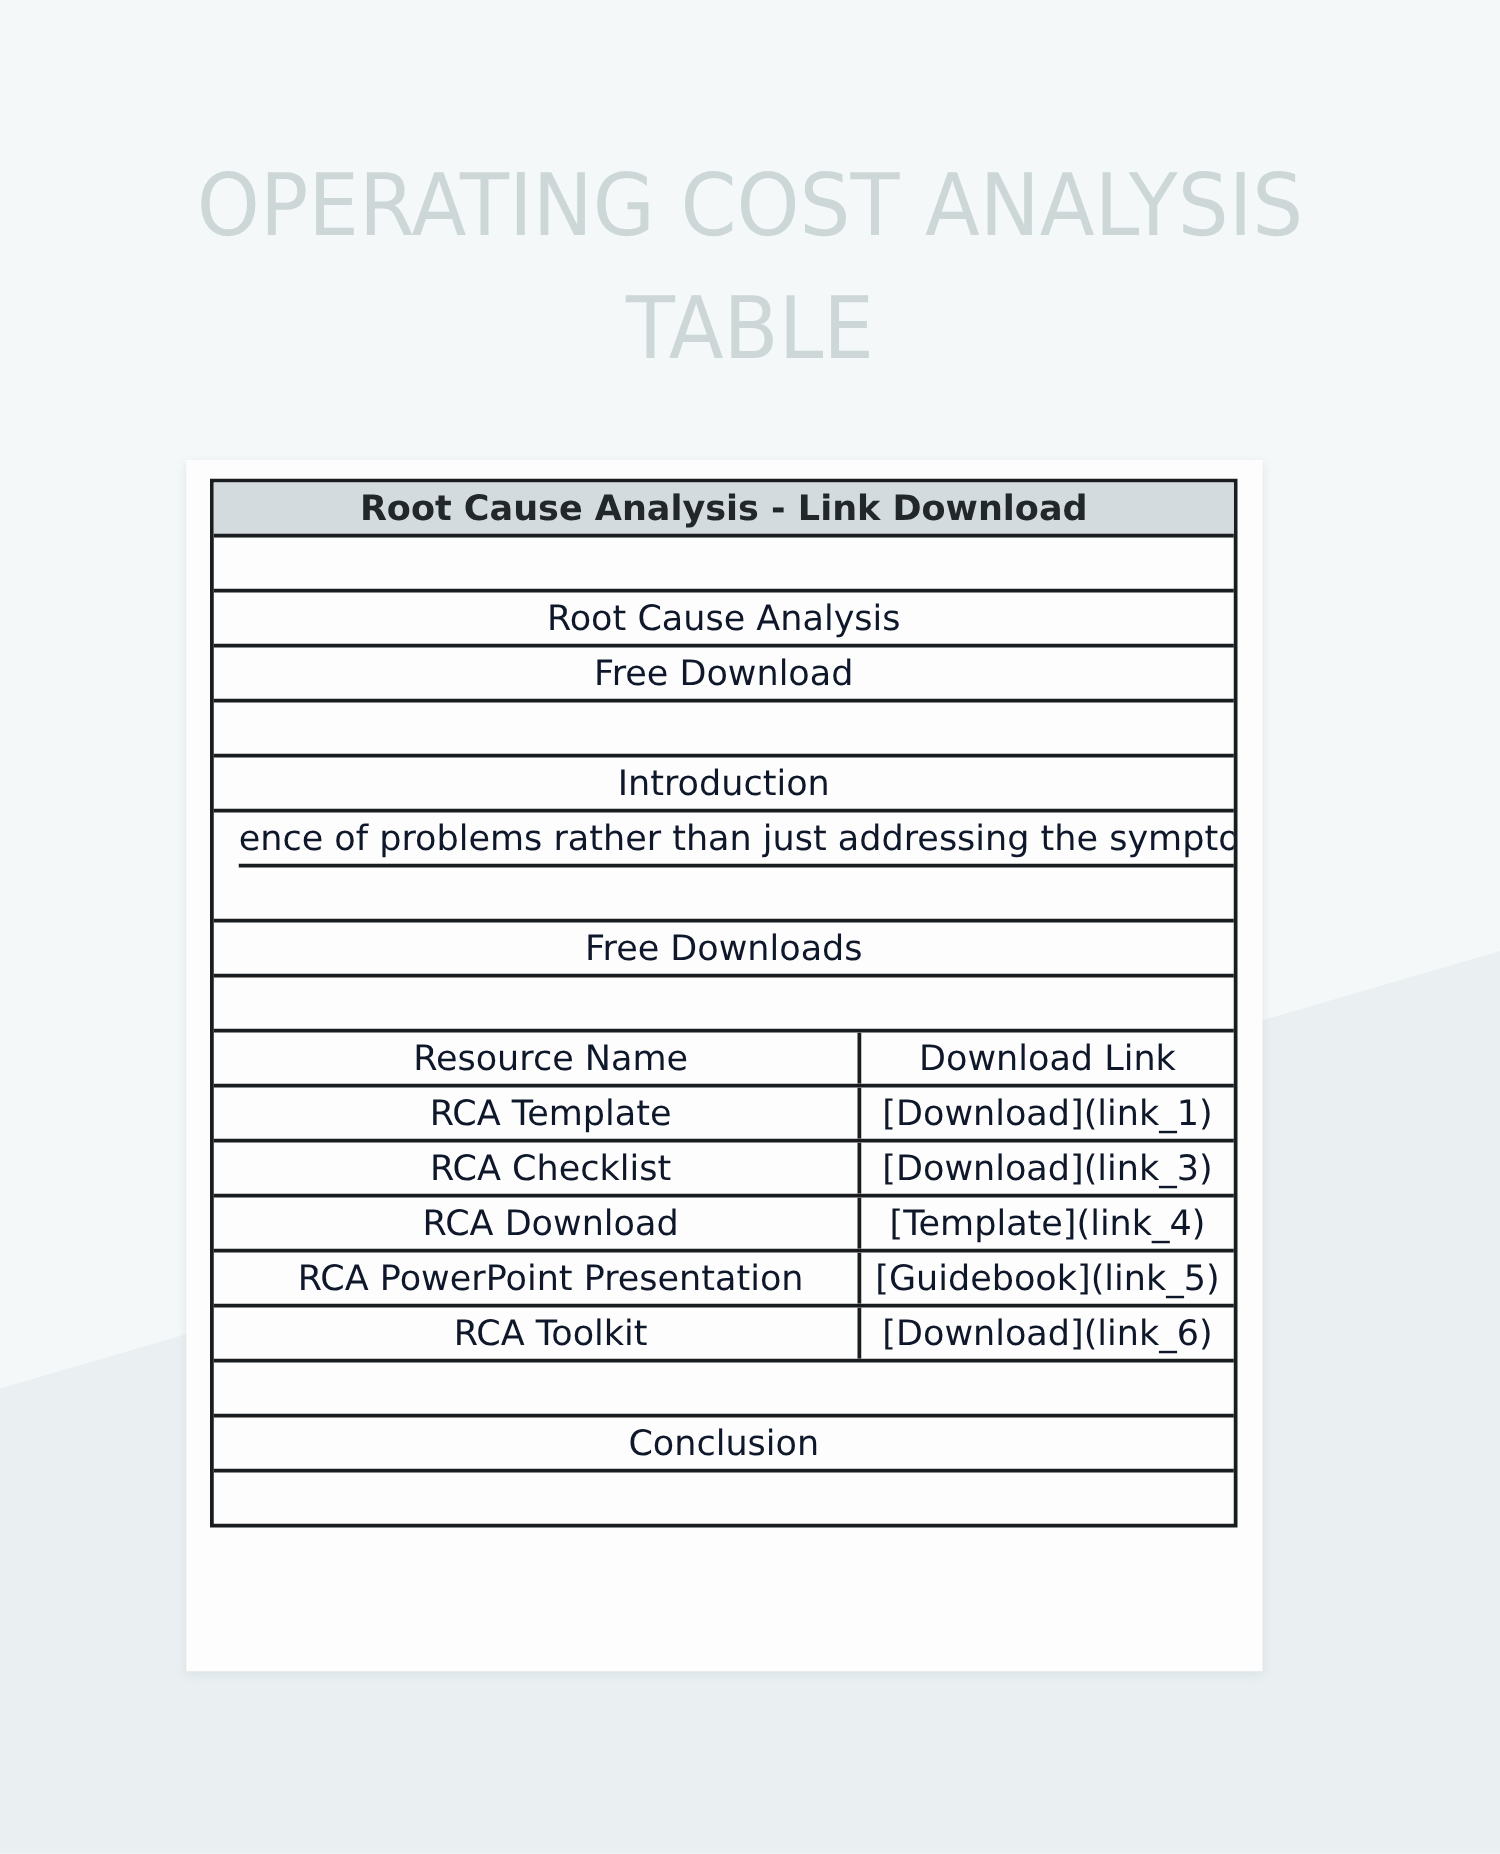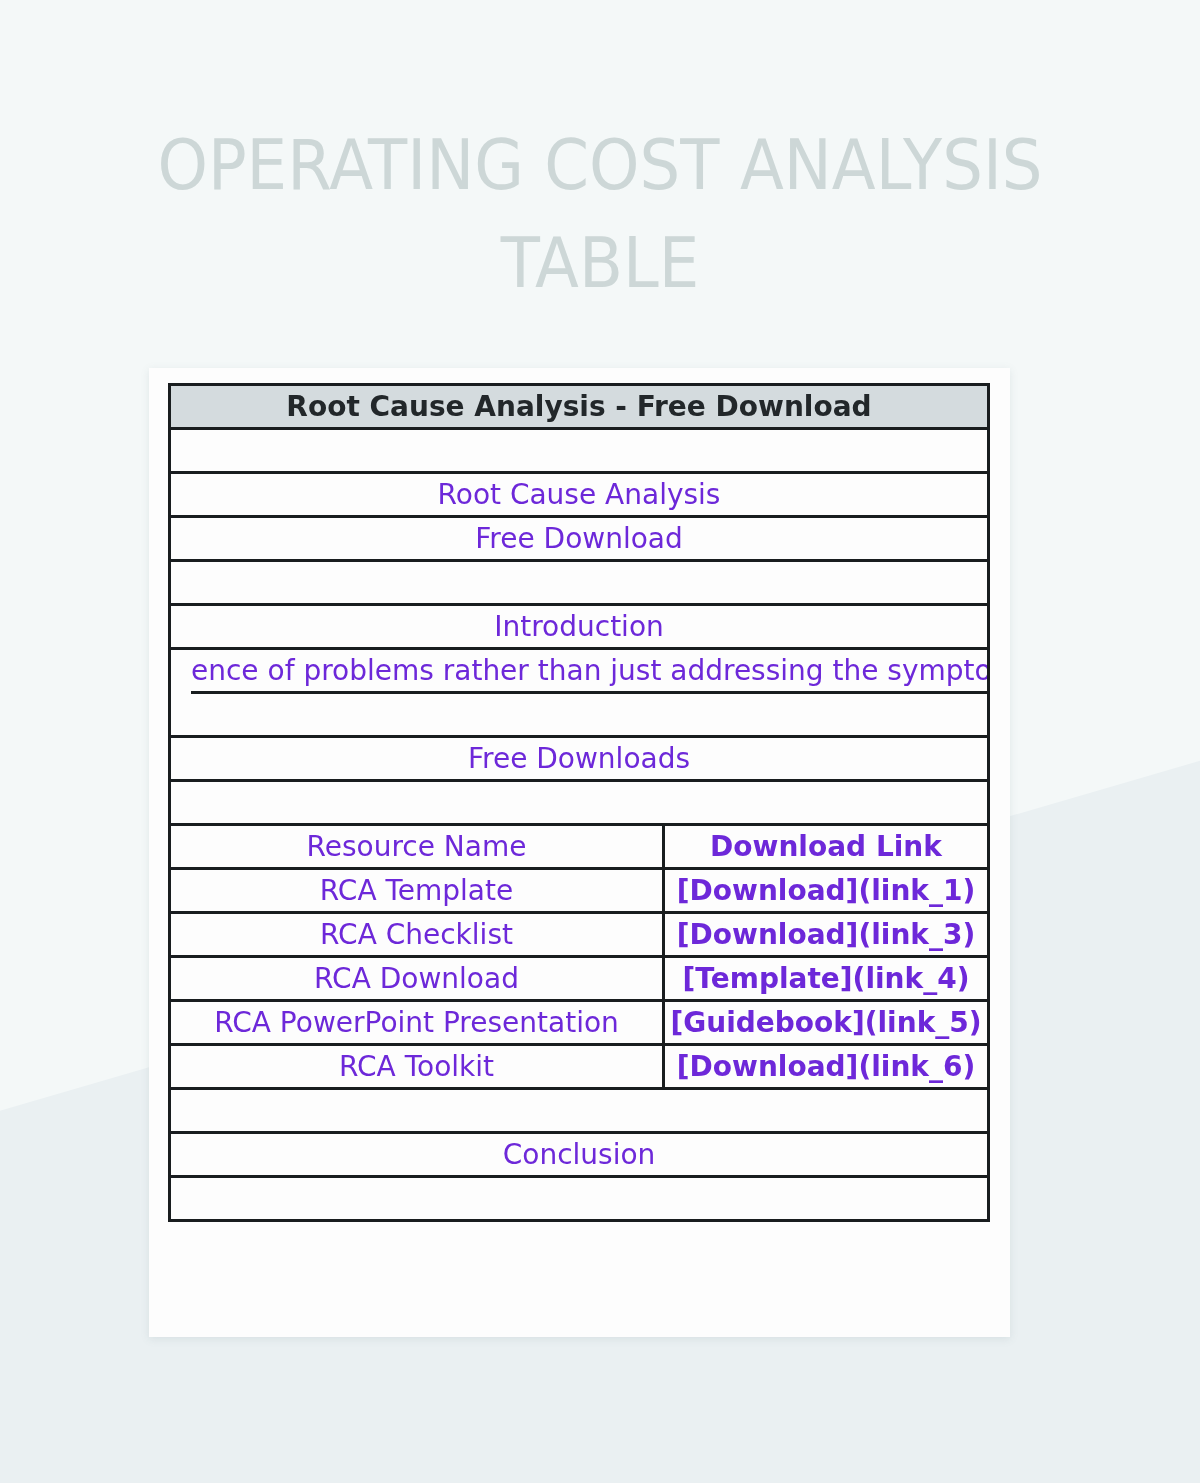--- a/index.html
+++ b/index.html
@@ -35,49 +35,49 @@
     position:absolute; left:19px; top:15px;
     width:822px;
     border:3px solid #191d1f;
     background:#fdfdfd;
   }
   .r {
     height:44px;
     border-bottom:3px solid #191d1f;
     line-height:41px;
     font-size:28px;
-    color:#6d28d9;
+    color:#0f172a;
     text-align:center;
     overflow:hidden;
   }
   .r:last-child { border-bottom:none; height:41px; }
   .r.hdr {
     background:#d4dbde;
     font-weight:bold;
     color:#22272a;
   }
   .r.clip { white-space:nowrap;margin-left:20px; }
-  .r.cols { display:flex; }
+  .r.cols { display:flex;padding-left:24px; }
   .r.cols .cl { width:494px; border-right:3px solid #191d1f; overflow:hidden; }
-  .r.cols .cr { flex:1; overflow:hidden;font-weight:bold; }
+  .r.cols .cr { flex:1; overflow:hidden; }
 </style>
 </head>
 <body>
 
 <div class="bg-lower"></div>
 
 <div class="page-title">
   <div>OPERATING COST ANALYSIS</div>
   <div>TABLE</div>
 </div>
 
 <div class="card">
   <div class="sheet">
 
-    <div class="r hdr">Root Cause Analysis - Free Download</div>
+    <div class="r hdr">Root Cause Analysis - Link Download</div>
 
     <div class="r"></div>
 
     <div class="r">Root Cause Analysis</div>
     <div class="r">Free Download</div>
 
     <div class="r"></div>
 
     <div class="r">Introduction</div>
     <div class="r clip">ence of problems rather than just addressing the sympto</div>

